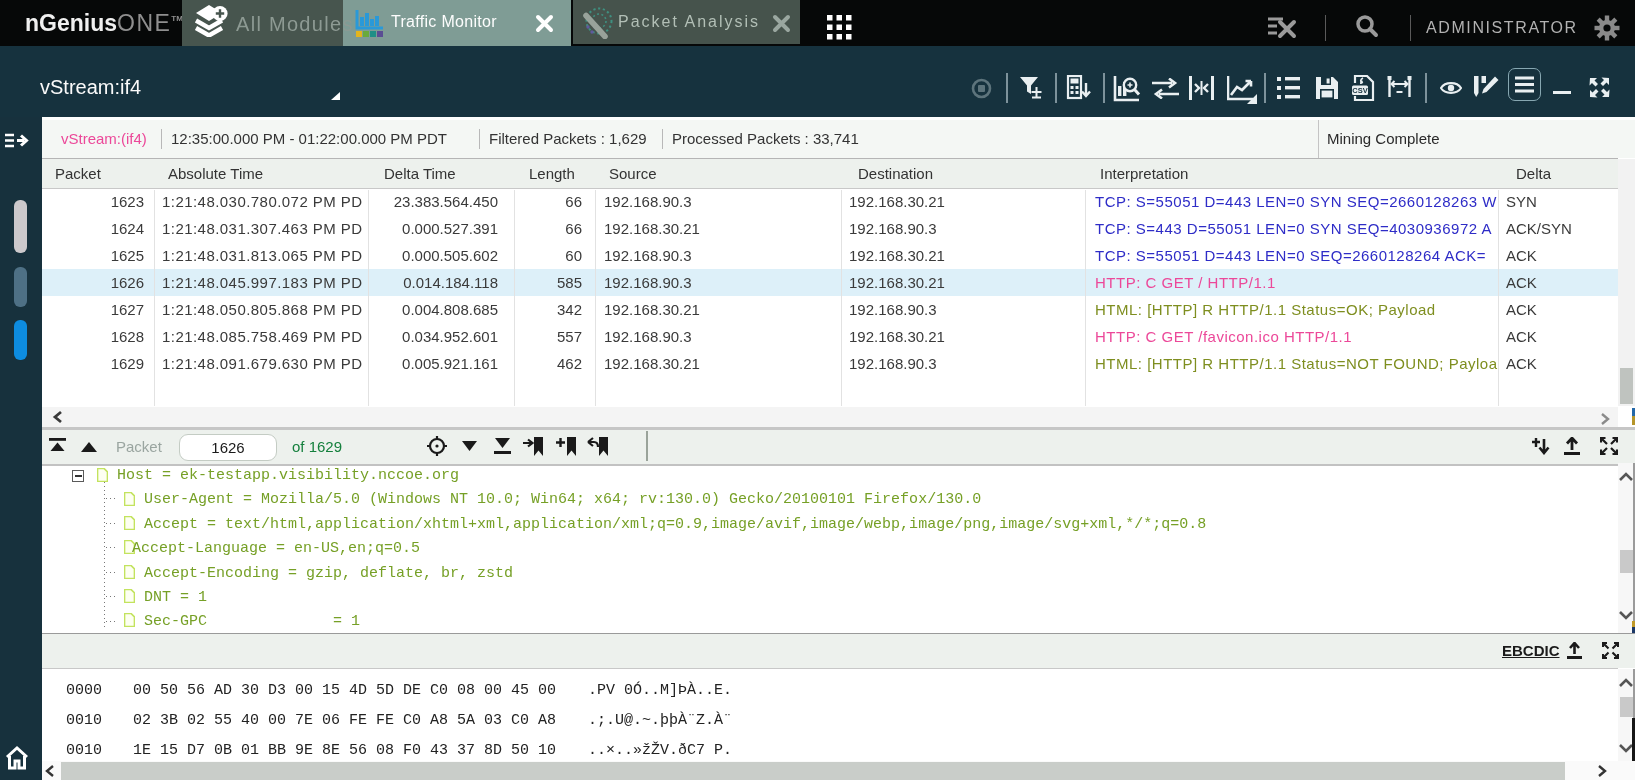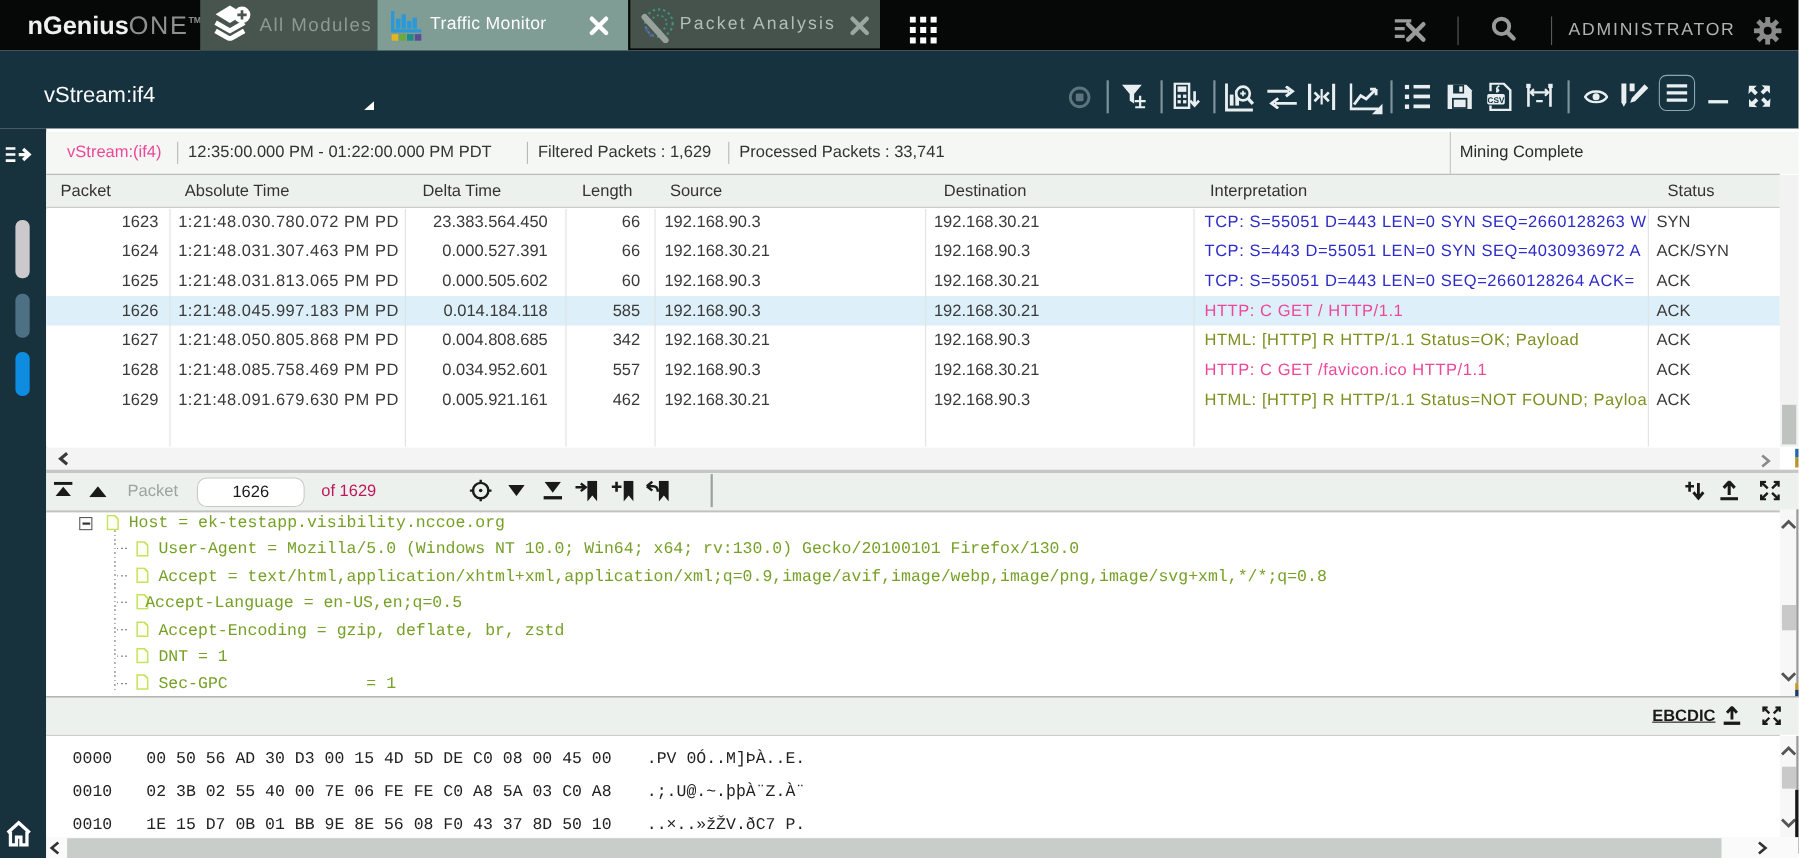--- a/index.html
+++ b/index.html
@@ -20,21 +20,21 @@
   <div class="abs" style="left:343px;top:0;width:228px;height:46px;background:#7f9c95;"></div>
   <div class="abs" style="left:573px;top:0;width:227px;height:44px;background:#46534c;"></div>
 
   <svg class="abs" style="left:193px;top:3px;" width="36" height="34" viewBox="0 0 36 34">
     <path d="M3 10 L16 2 L29 10 L16 18 Z" fill="#fff"></path>
     <path d="M3 17.5 L16 25 L29 17.5" fill="none" stroke="#fff" stroke-width="4.4"></path>
     <path d="M3 25 L16 32.5 L29 25" fill="none" stroke="#fff" stroke-width="4.4"></path>
     <circle cx="27" cy="10.5" r="7.6" fill="#fff"></circle>
     <path d="M27 6.3 V14.7 M22.8 10.5 H31.2" stroke="#47554e" stroke-width="2.4"></path>
   </svg>
-  <div class="abs" style="left:236px;top:13px;font-size:17px;color:#8d9a93;letter-spacing:1.3px;">All Modules</div>
+  <div class="abs" style="left:236px;top:13px;font-size:20px;color:#8d9a93;letter-spacing:1.3px;">All Modules</div>
 
   <svg class="abs" style="left:355px;top:8px;" width="30" height="30" viewBox="0 0 30 30">
     <path d="M2 2 V20 H28" stroke="#2a99d8" stroke-width="3" fill="none"></path>
     <rect x="5" y="9" width="4" height="9" fill="#2a99d8"></rect>
     <rect x="10" y="5" width="4" height="13" fill="#2a99d8"></rect>
     <rect x="15" y="11" width="4" height="7" fill="#2a99d8"></rect>
     <rect x="20" y="8" width="4" height="10" fill="#2a99d8"></rect>
     <rect x="1" y="23" width="6" height="6" fill="#e3b51e"></rect>
     <rect x="8" y="23" width="6" height="6" fill="#6aaa3c"></rect>
     <rect x="15" y="23" width="6" height="6" fill="#1f8f86"></rect>
@@ -247,21 +247,21 @@
   <div class="abs" style="left:1327px;top:130px;font-size:15px;color:#2a2a2a;">Mining Complete</div>
 
   <div class="abs" style="left:42px;top:158px;width:1576px;height:31px;background:#edf1ed;border-top:1px solid #b5b5b5;border-bottom:1px solid #c8c8c8;"></div>
   <div class="abs" style="left:55px;top:165px;font-size:15px;color:#333;">Packet</div>
   <div class="abs" style="left:168px;top:165px;font-size:15px;color:#333;">Absolute Time</div>
   <div class="abs" style="left:384px;top:165px;font-size:15px;color:#333;">Delta Time</div>
   <div class="abs" style="left:529px;top:165px;font-size:15px;color:#333;">Length</div>
   <div class="abs" style="left:609px;top:165px;font-size:15px;color:#333;">Source</div>
   <div class="abs" style="left:858px;top:165px;font-size:15px;color:#333;">Destination</div>
   <div class="abs" style="left:1100px;top:165px;font-size:15px;color:#333;">Interpretation</div>
-  <div class="abs" style="left:1516px;top:165px;font-size:15px;color:#333;">Status</div>
+  <div class="abs" style="left:1516px;top:165px;font-size:15px;color:#333;">Delta</div>
 
   <div class="abs" style="left:42px;top:190px;width:1576px;height:216px;background:#fff;"></div>
   <div class="abs" style="left:42px;top:269px;width:1576px;height:27px;background:#ddf0f9;"></div>
   <div class="abs" style="left:154px;top:190px;width:1px;height:216px;background:#e2e2e2;"></div>
   <div class="abs" style="left:368px;top:190px;width:1px;height:216px;background:#e2e2e2;"></div>
   <div class="abs" style="left:514px;top:190px;width:1px;height:216px;background:#e2e2e2;"></div>
   <div class="abs" style="left:595px;top:190px;width:1px;height:216px;background:#e2e2e2;"></div>
   <div class="abs" style="left:841px;top:190px;width:1px;height:216px;background:#e2e2e2;"></div>
   <div class="abs" style="left:1085px;top:190px;width:1px;height:216px;background:#e2e2e2;"></div>
   <div class="abs" style="left:1498px;top:190px;width:1px;height:216px;background:#e2e2e2;"></div>
@@ -368,21 +368,21 @@
   <svg class="abs" style="left:49px;top:438px;" width="17" height="14" viewBox="0 0 17 14">
     <rect x="0" y="0" width="17" height="2.8" fill="#1a1a1a"></rect>
     <path d="M8.5 4.5 L15.5 13 H1.5 Z" fill="#1a1a1a"></path>
   </svg>
   <svg class="abs" style="left:81px;top:442px;" width="16" height="10" viewBox="0 0 16 10">
     <path d="M8 0 L16 10 H0 Z" fill="#1a1a1a"></path>
   </svg>
   <div class="abs" style="left:116px;top:438px;font-size:15px;color:#9aa5a0;">Packet</div>
   <div class="abs" style="left:179px;top:434px;width:98px;height:27px;background:#fff;border:1.5px solid #c4ccc4;border-radius:9px;"></div>
   <div class="abs" style="left:179px;top:439px;width:98px;text-align:center;font-size:15px;color:#1a1a1a;">1626</div>
-  <div class="abs" style="left:292px;top:438px;font-size:15px;color:#be185d;">of 1629</div>
+  <div class="abs" style="left:292px;top:438px;font-size:15px;color:#15803d;">of 1629</div>
 
   <svg class="abs" style="left:427px;top:436px;" width="20" height="20" viewBox="0 0 20 20">
     <circle cx="10" cy="10" r="7" fill="none" stroke="#1a1a1a" stroke-width="2.2"></circle>
     <path d="M10 0 V4 M10 16 V20 M0 10 H4 M16 10 H20" stroke="#1a1a1a" stroke-width="2.2"></path>
     <circle cx="10" cy="10" r="1.6" fill="#1a1a1a"></circle>
   </svg>
   <svg class="abs" style="left:462px;top:441px;" width="15" height="10" viewBox="0 0 15 10">
     <path d="M0 0 H15 L7.5 10 Z" fill="#1a1a1a"></path>
   </svg>
   <svg class="abs" style="left:494px;top:438px;" width="17" height="17" viewBox="0 0 17 17">

